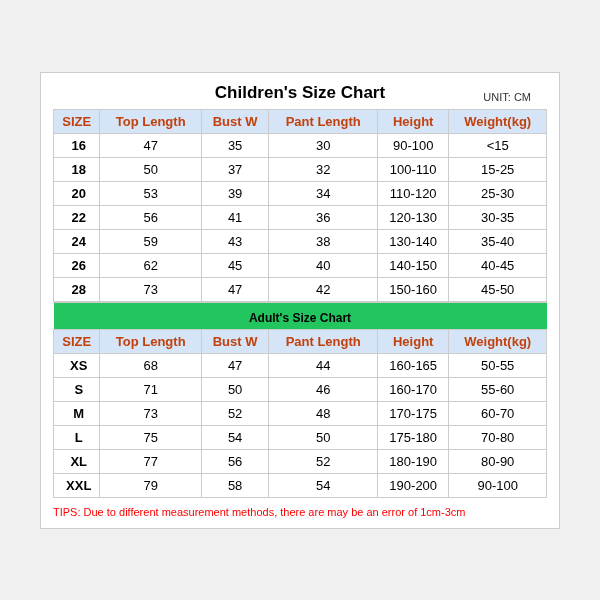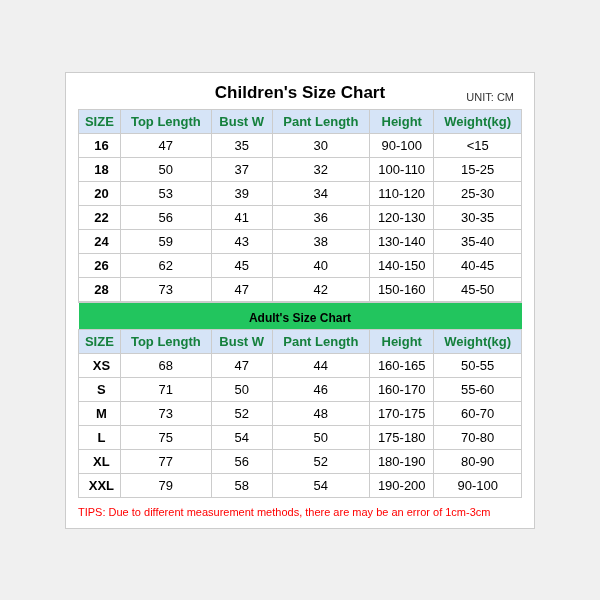--- a/index.html
+++ b/index.html
@@ -8,56 +8,56 @@
       height: 600px;
       background: #f0f0f0;
       display: flex;
       align-items: center;
       justify-content: center;
       font-family: Arial, sans-serif;
     }
     .chart-container {
       background: #fff;
       border: 1px solid #ccc;
-      width: 470px;
+      width: 520px;
       padding: 10px 12px 10px 12px;
     }
     .main-title-row {
       display: flex;
       align-items: baseline;
       justify-content: center;
       position: relative;
       margin-bottom: 6px;
     }
     .main-title {
       font-size: 17px;
       font-weight: bold;
       text-align: center;
     }
     .unit-label {
       font-size: 11px;
       color: #333;
       position: absolute;
-      right: 8px;
+      right: 16px;
       bottom: 0;
     }
     table {
       width: 100%;
       border-collapse: collapse;
       font-size: 13px;
     }
     table th, table td {
       border: 1px solid #ccc;
       text-align: center;
       padding: 4px 2px;
     }
     .header-row th {
       background: #d6e4f7;
       font-weight: bold;
-      color: #15803d;
+      color: #c2410c;
     }
     .size-col {
       font-weight: bold;
       padding-left: 6px;
     }
     .section-title-row td {
       background: #22c55e;
       font-size: 12px;
       font-weight: bold;
       text-align: center;

